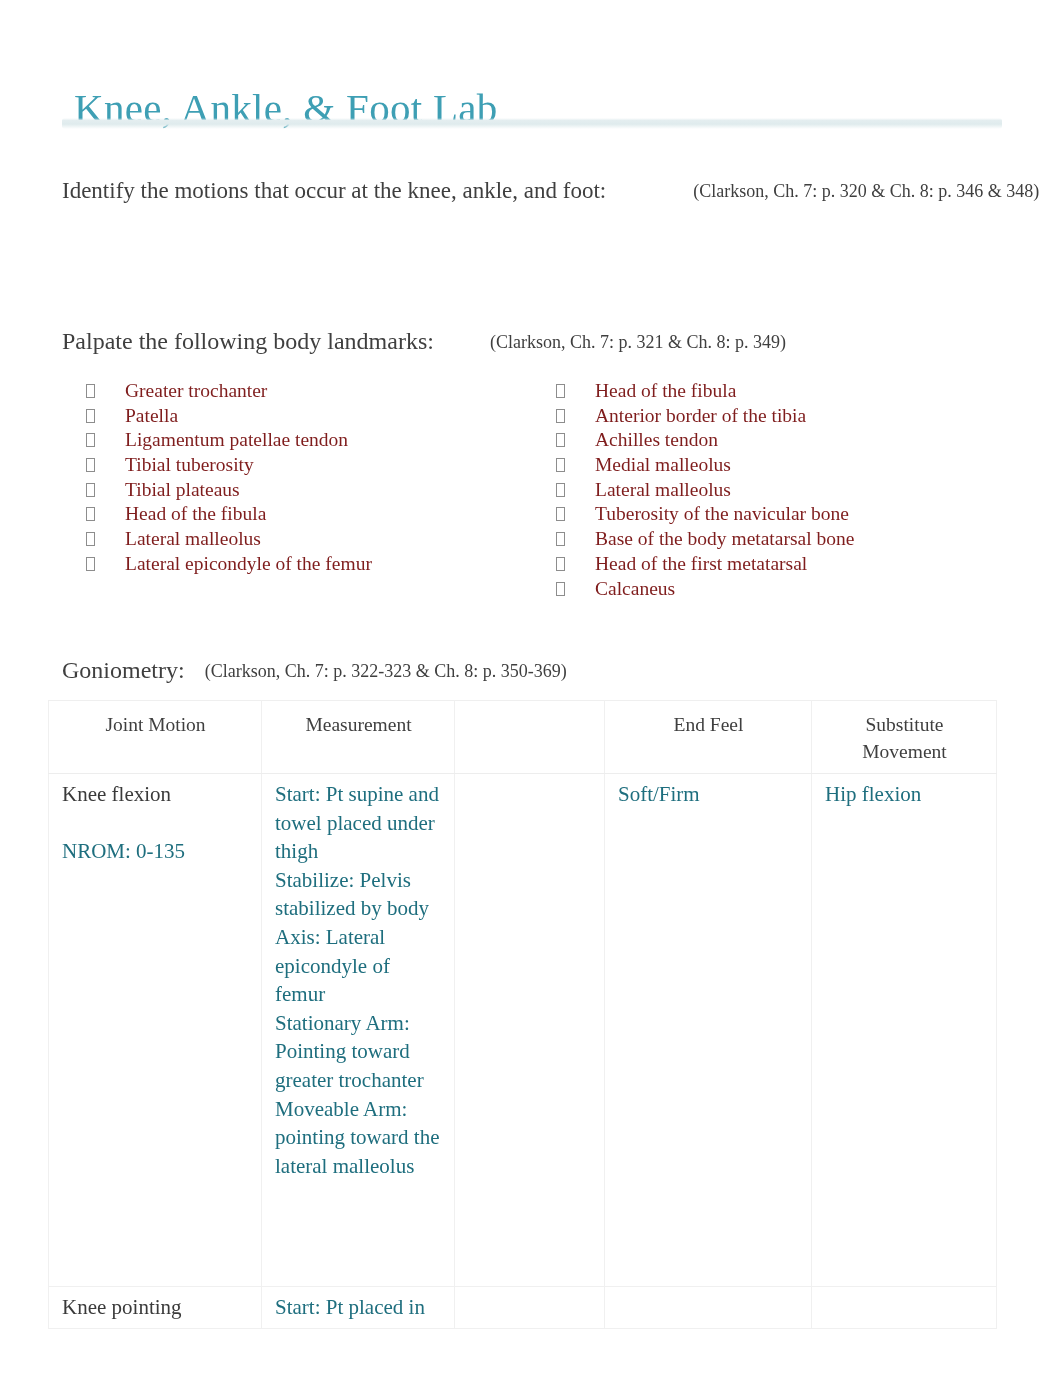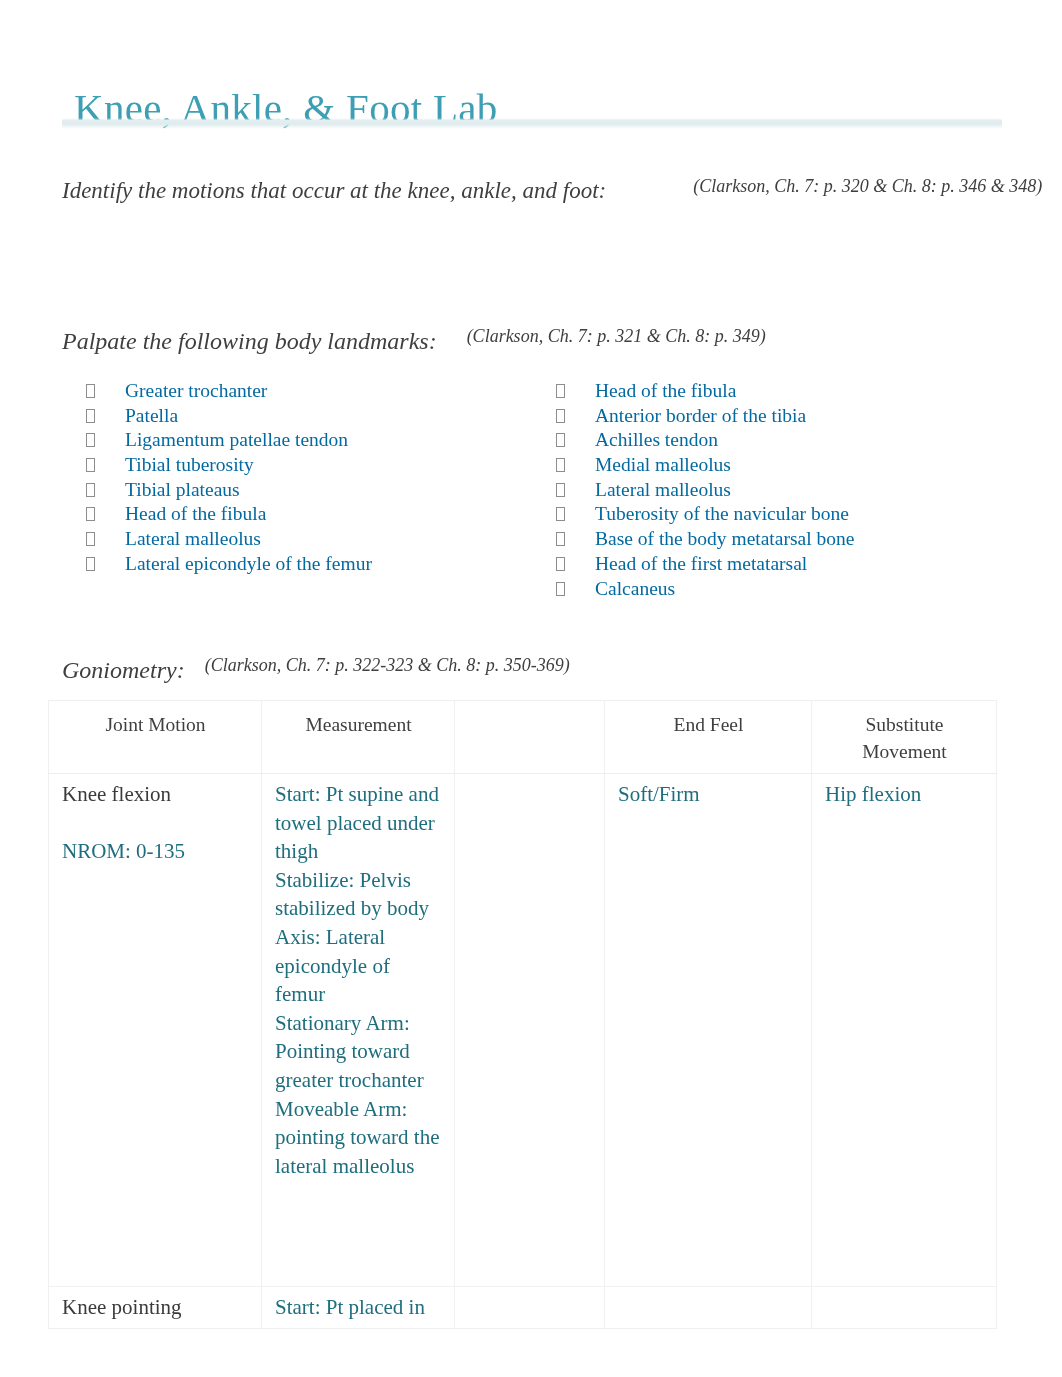--- a/index.html
+++ b/index.html
@@ -48,59 +48,58 @@
         #e4eef0 22%,
         #dfebed 55%,
         rgba(255,255,255,0) 100%);
     border-radius: 3px;
   }
 
   
   .prompt-line {
     position: absolute;
     display: flex;
-    align-items: flex-start;
+    align-items: flex-end;
     white-space: nowrap;
-    font-style: italic;
   }
   .prompt-text {
     font-size: 23px;
     color: #3f3f3f;
   }
   .citation {
     font-size: 18px;
     color: #3f3f3f;
   }
 
   #identify-line { left: 62px; top: 178px; }
   #identify-line .citation { margin-left: 87px; position: relative; top: -2px; }
 
   #palpate-line { left: 62px; top: 328px; }
   #palpate-line .prompt-text { font-size: 24px; }
-  #palpate-line .citation { margin-left: 30px; position: relative; top: -2px; }
+  #palpate-line .citation { margin-left: 56px; position: relative; top: -2px; }
 
   #goniometry-line { left: 62px; top: 657px; }
   #goniometry-line .prompt-text { font-size: 24px; }
   #goniometry-line .citation { margin-left: 20px; position: relative; top: -2px; }
 
   
   .landmarks {
     position: absolute;
     top: 380px;
     width: 460px;
   }
   #landmarks-left  { left: 86px; }
   #landmarks-right { left: 556px; }
 
   .landmark-item {
     display: flex;
     align-items: flex-start;
     height: 24.7px;
     font-size: 19.5px;
-    color: #0369a1;
+    color: #7f1d1d;
     white-space: nowrap;
   }
   .tofu {
     display: inline-block;
     width: 9px;
     height: 14px;
     border: 1.4px solid #8d8d8d;
     box-sizing: border-box;
     margin-top: 4px;
     margin-right: 30px;

